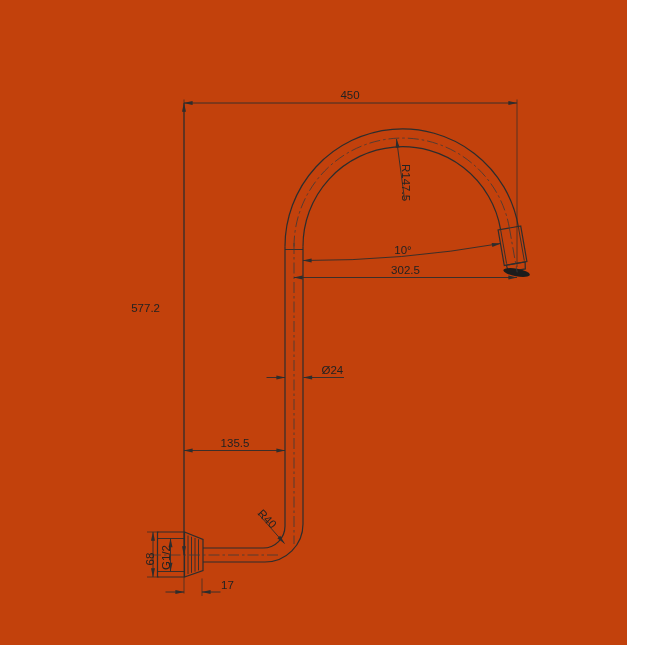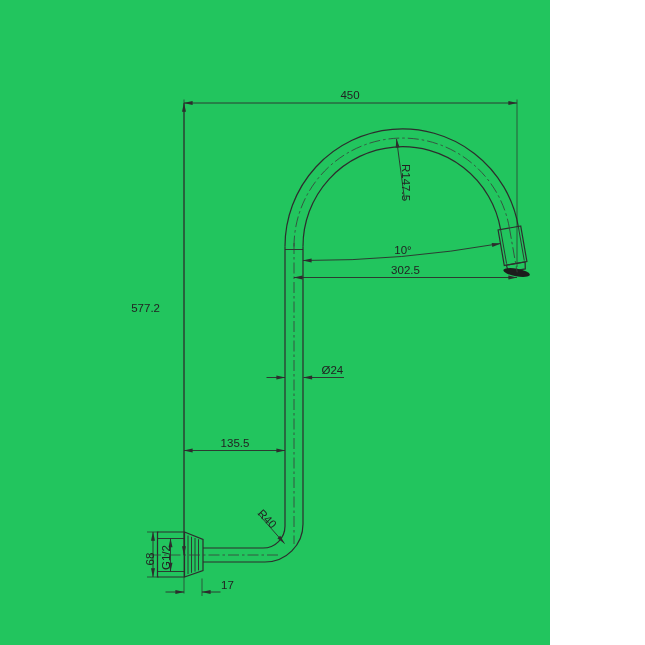--- a/index.html
+++ b/index.html
@@ -1,16 +1,16 @@
 <!DOCTYPE html>
 <html><head>
 <meta charset="utf-8">
 <style>
   html,body{margin:0;padding:0;background:#ffffff;}
-  .stage{width:550px;height:645px;background:#22c55e;position:relative;overflow:hidden;
+  .stage{width:627px;height:645px;background:#c2410c;position:relative;overflow:hidden;
          font-family:"Liberation Sans", sans-serif;}
   svg{display:block;}
   .part{stroke:#2d2d2d;stroke-width:1.2;fill:none;}
   .thin{stroke:#2d2d2d;stroke-width:0.9;fill:none;}
   .cl{stroke:#3a3a3a;stroke-width:0.8;fill:none;stroke-dasharray:11 3 2.5 3;}
   .dim{stroke:#2d2d2d;stroke-width:0.9;fill:none;}
   .ext{stroke:#2d2d2d;stroke-width:0.7;fill:none;}
   .lbl{font-family:"Liberation Sans", sans-serif;font-size:11.5px;fill:#222222;}
 </style>
 </head>

